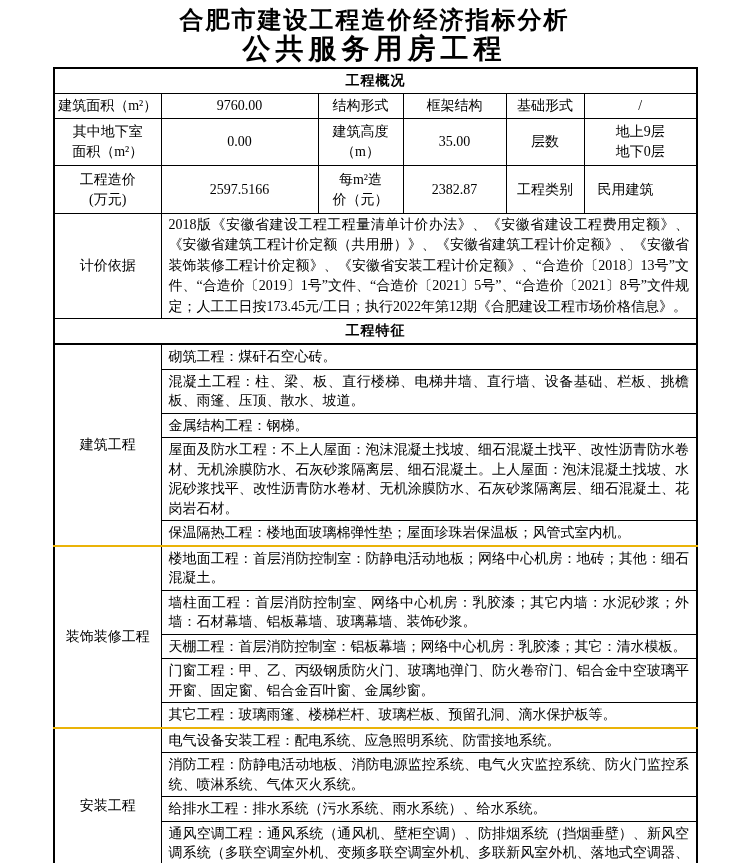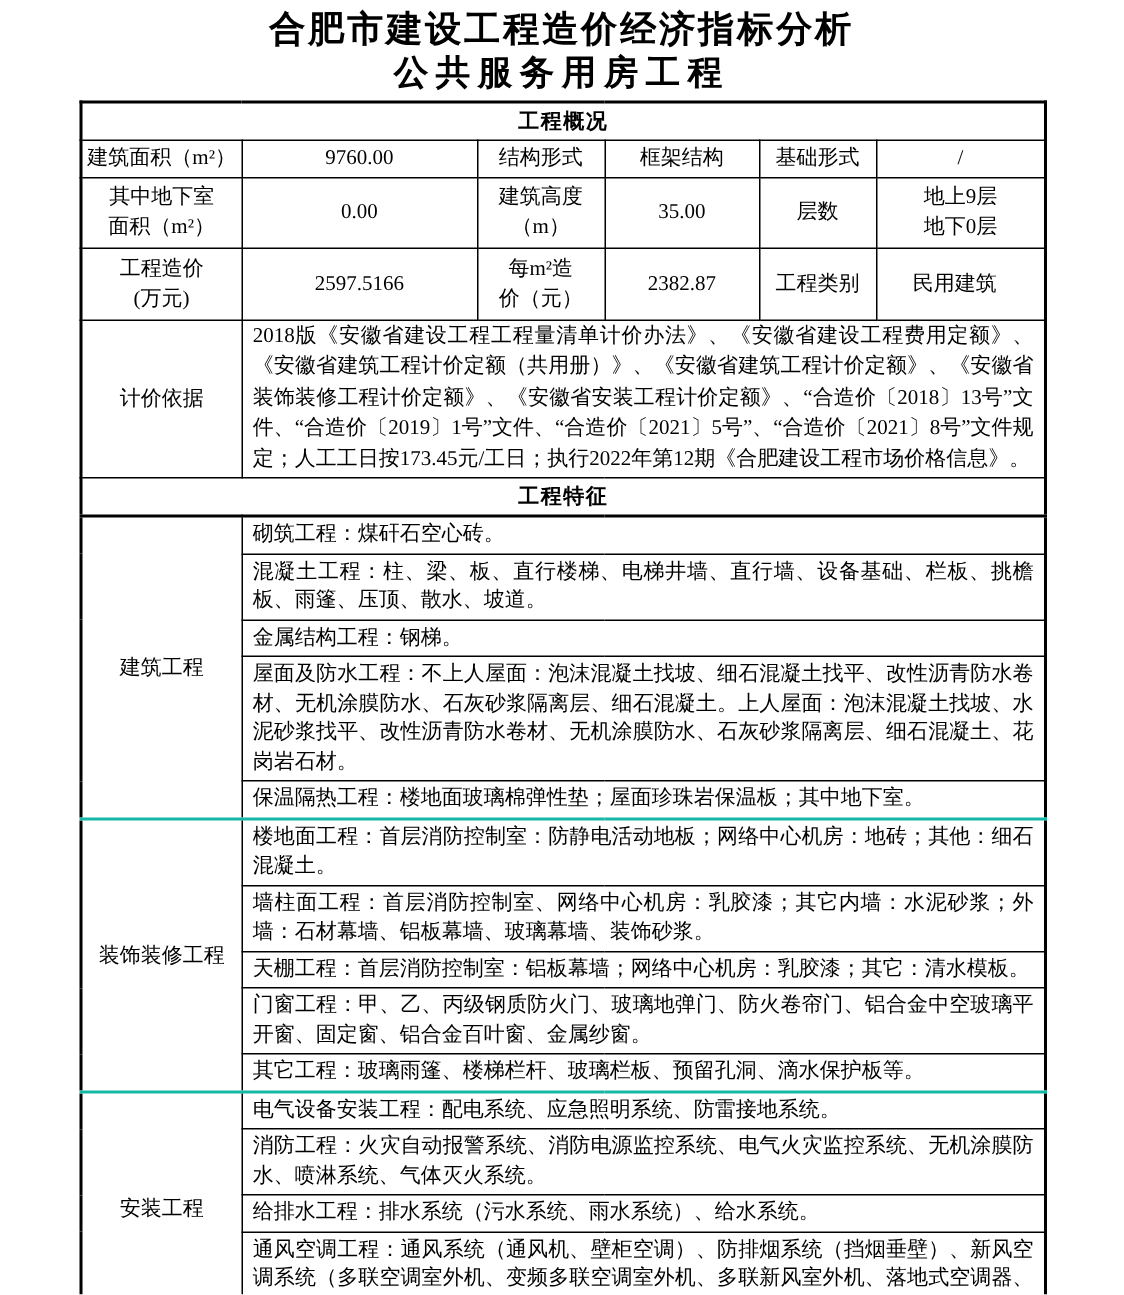--- a/index.html
+++ b/index.html
@@ -9,21 +9,21 @@
     background:#ffffff;
     color:#000;
     font-family:"Liberation Serif","DejaVu Serif",serif;
     overflow:hidden;
   }
   .titles{text-align:center;padding-top:6px;}
   .title-line1{
     font-size:24px;font-weight:bold;letter-spacing:2px;line-height:29px;
   }
   .title-line2{
-    font-size:23px;font-weight:bold;letter-spacing:5px;line-height:27px;
+    font-size:28px;font-weight:bold;letter-spacing:5px;line-height:27px;
   }
   table.doc{
     border-collapse:collapse;
     table-layout:fixed;
     width:643px;
     margin:5px 0 0 53px;
     border:2px solid #000;
   }
   table.doc td{
     border:1px solid #000;
@@ -41,39 +41,39 @@
     font-family:Liberation Mono, monospace;
   }
   td.section.thick-bottom{border-bottom:2px solid #000;}
   td.lab, td.val{
     text-align:center;
     line-height:20px;
     padding:2px 3px;
     white-space:pre-line;
     margin-top:48px;
   }
-  td.val.left{text-align:left;padding-left:24px;}
+  td.val.left{text-align:left;padding-left:13px;}
   td.h1row{height:20px;}
   td.h2row{height:42px;}
   td.h3row{height:43px;}
   td.basis-label{text-align:center;padding:2px 8px;}
   td.basis-text{
     text-align:justify;
     line-height:20.4px;
     padding:1px 7px;
     margin-top:36px;
   }
   td.group-label{text-align:center;padding:20px 3px;}
   td.fcell{
     text-align:justify;
     line-height:19.5px;
     padding:2px 7px;
     margin-top:39px;
   }
-  tr.group-start td{border-top:2px solid #14b8a6;}
+  tr.group-start td{border-top:2px solid #eab308;}
 </style>
 </head>
 <body>
 
 <div class="page">
 
   <div class="titles">
     <div class="title-line1">合肥市建设工程造价经济指标分析</div>
     <div class="title-line2">公共服务用房工程</div>
   </div>
@@ -137,21 +137,21 @@
     <tr>
       <td class="fcell" colspan="5">混凝土工程：柱、梁、板、直行楼梯、电梯井墙、直行墙、设备基础、栏板、挑檐板、雨篷、压顶、散水、坡道。</td>
     </tr>
     <tr>
       <td class="fcell" colspan="5">金属结构工程：钢梯。</td>
     </tr>
     <tr>
       <td class="fcell" colspan="5">屋面及防水工程：不上人屋面：泡沫混凝土找坡、细石混凝土找平、改性沥青防水卷材、无机涂膜防水、石灰砂浆隔离层、细石混凝土。上人屋面：泡沫混凝土找坡、水泥砂浆找平、改性沥青防水卷材、无机涂膜防水、石灰砂浆隔离层、细石混凝土、花岗岩石材。</td>
     </tr>
     <tr>
-      <td class="fcell" colspan="5">保温隔热工程：楼地面玻璃棉弹性垫；屋面珍珠岩保温板；其中地下室。</td>
+      <td class="fcell" colspan="5">保温隔热工程：楼地面玻璃棉弹性垫；屋面珍珠岩保温板；风管式室内机。</td>
     </tr>
 
     <tr class="group-start">
       <td class="group-label" rowspan="5">装饰装修工程</td>
       <td class="fcell" colspan="5">楼地面工程：首层消防控制室：防静电活动地板；网络中心机房：地砖；其他：细石混凝土。</td>
     </tr>
     <tr>
       <td class="fcell" colspan="5">墙柱面工程：首层消防控制室、网络中心机房：乳胶漆；其它内墙：水泥砂浆；外墙：石材幕墙、铝板幕墙、玻璃幕墙、装饰砂浆。</td>
     </tr>
     <tr>
@@ -162,21 +162,21 @@
     </tr>
     <tr>
       <td class="fcell" colspan="5">其它工程：玻璃雨篷、楼梯栏杆、玻璃栏板、预留孔洞、滴水保护板等。</td>
     </tr>
 
     <tr class="group-start">
       <td class="group-label" rowspan="4">安装工程</td>
       <td class="fcell" colspan="5">电气设备安装工程：配电系统、应急照明系统、防雷接地系统。</td>
     </tr>
     <tr>
-      <td class="fcell" colspan="5">消防工程：火灾自动报警系统、消防电源监控系统、电气火灾监控系统、无机涂膜防水、喷淋系统、气体灭火系统。</td>
+      <td class="fcell" colspan="5">消防工程：防静电活动地板、消防电源监控系统、电气火灾监控系统、防火门监控系统、喷淋系统、气体灭火系统。</td>
     </tr>
     <tr>
       <td class="fcell" colspan="5">给排水工程：排水系统（污水系统、雨水系统）、给水系统。</td>
     </tr>
     <tr>
       <td class="fcell" colspan="5">通风空调工程：通风系统（通风机、壁柜空调）、防排烟系统（挡烟垂壁）、新风空调系统（多联空调室外机、变频多联空调室外机、多联新风室外机、落地式空调器、风管式室内机、嵌入式空调室内机、新风处理机）。</td>
     </tr>
   </tbody>
     </table>
 </div>

